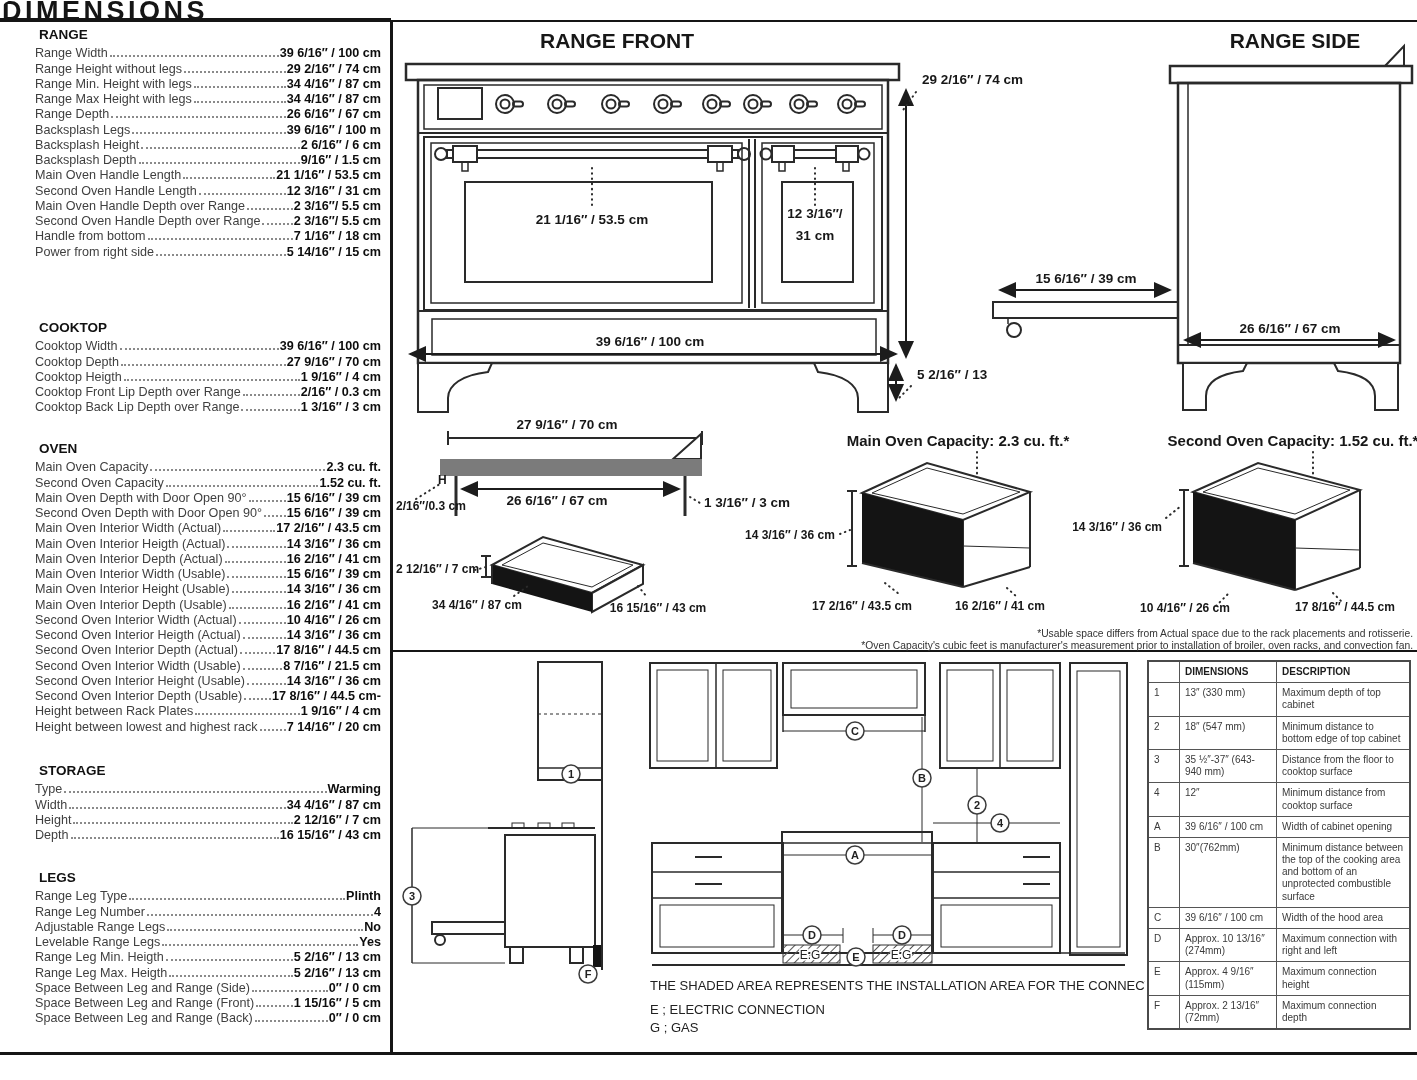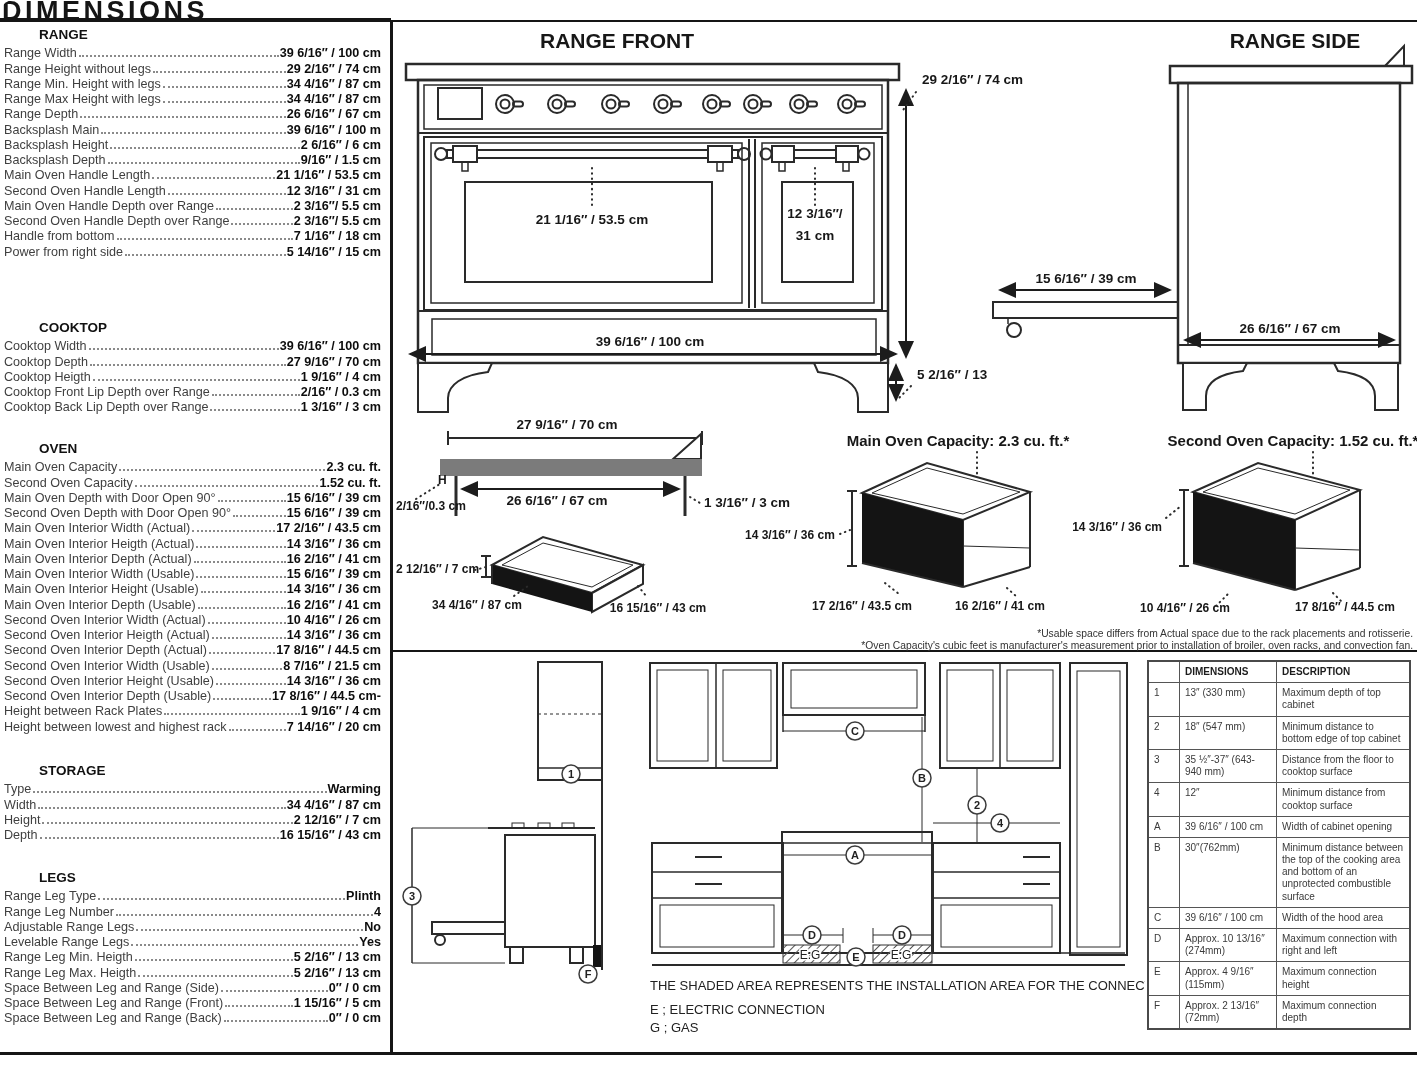--- a/index.html
+++ b/index.html
@@ -13,21 +13,21 @@
   .rule-vert{left:390px;top:20px;width:2.5px;height:1033px;}
   .rule-mid{left:391px;top:650px;width:1026px;height:2px;}
   .rule-footer{left:0;top:1052px;width:1417px;height:2.5px;}
 
   .specs-col{position:absolute;left:4px;top:0;width:377px;}
   .spec-section{position:absolute;left:0;width:377px;}
   .sec-range{top:27px;} .sec-cooktop{top:320px;} .sec-oven{top:441px;}
   .sec-storage{top:763px;} .sec-legs{top:870px;}
   .spec-title{font-size:13.5px;font-weight:bold;color:#111;margin-bottom:3px;padding-left:35px;}
   .spec-row{display:flex;align-items:flex-end;height:15.25px;font-size:12.6px;}
-  .spec-label{color:#3f3f3f;white-space:nowrap;}
+  .spec-label{color:#3f3f3f;white-space:nowrap;margin-left:31px;}
   .spec-dots{flex:1;margin:0 1px 3px 2px;border-bottom:2px dotted #8a8a8a;min-width:6px;}
   .spec-value{font-weight:bold;color:#0d0d0d;white-space:nowrap;}
 
   .top-svg{position:absolute;left:390px;top:20px;width:1027px;height:632px;}
   .bottom-svg{position:absolute;left:390px;top:650px;width:755px;height:410px;}
 
   svg text{font-family:"Liberation Sans",sans-serif;fill:#171717;}
   .tl{font-size:21px;font-weight:bold;}
   .cap{font-size:15px;font-weight:bold;}
   .lb{font-size:13.5px;font-weight:bold;}
@@ -98,21 +98,21 @@
           <span class="spec-label">Range Max Height with legs</span>
           <span class="spec-dots"></span>
           <span class="spec-value">34 4/16″ / 87 cm</span>
         </div>
           <div class="spec-row">
           <span class="spec-label">Range Depth</span>
           <span class="spec-dots"></span>
           <span class="spec-value">26 6/16″ / 67 cm</span>
         </div>
           <div class="spec-row">
-          <span class="spec-label">Backsplash Main</span>
+          <span class="spec-label">Backsplash Legs</span>
           <span class="spec-dots"></span>
           <span class="spec-value">39 6/16″ / 100 m</span>
         </div>
           <div class="spec-row">
           <span class="spec-label">Backsplash Height</span>
           <span class="spec-dots"></span>
           <span class="spec-value">2 6/16″ / 6 cm</span>
         </div>
           <div class="spec-row">
           <span class="spec-label">Backsplash Depth</span>

